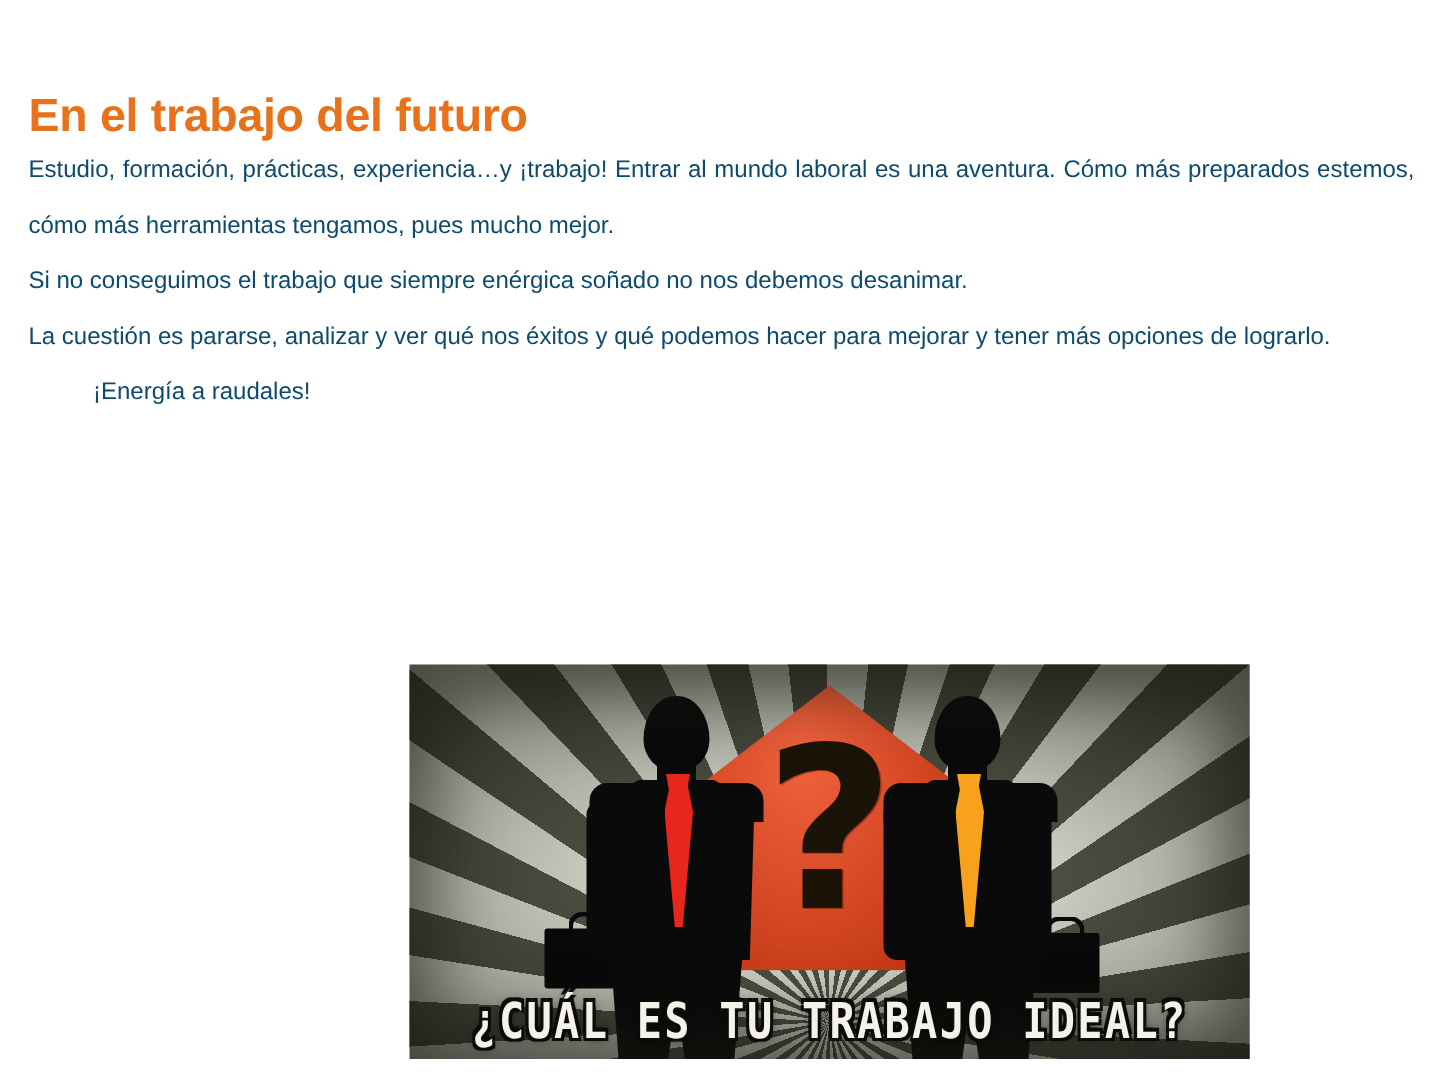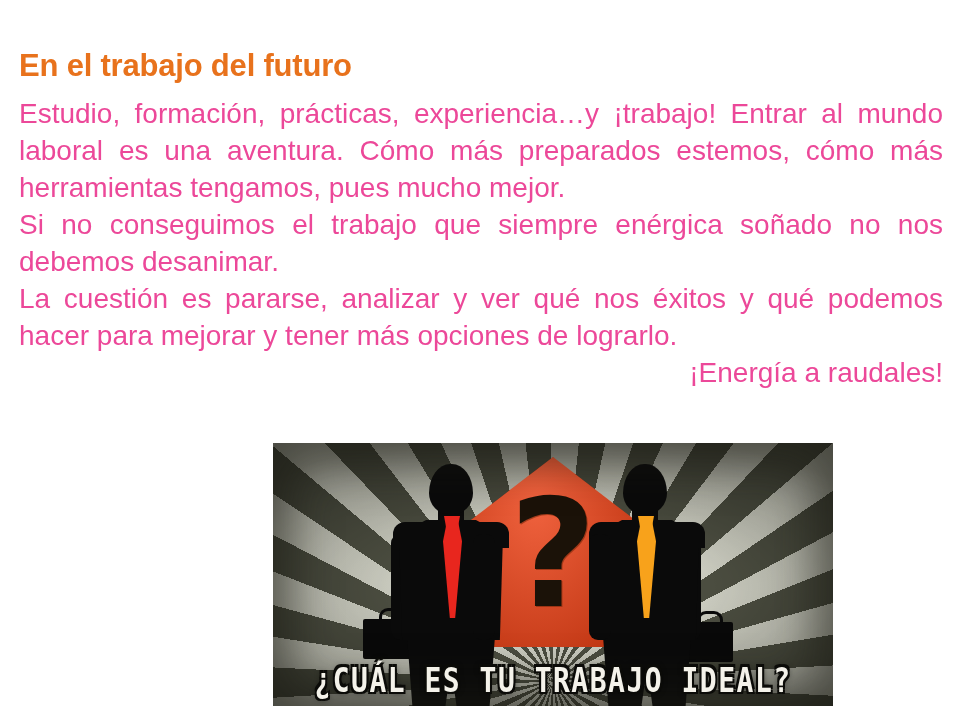--- a/index.html
+++ b/index.html
@@ -18,47 +18,48 @@
   .slide {
     position: absolute;
     inset: 0;
     background: #ffffff;
   }
 
   
   .slide-title {
     position: absolute;
     left: 19px;
-    top: 50px;
+    top: 61px;
     width: 700px;
     font-size: 31px;
     font-weight: bold;
     color: #E8721C;
     letter-spacing: -0.2px;
     line-height: 1.05;
     white-space: nowrap;
   }
 
   
   .body-block {
     position: absolute;
     left: 19px;
     top: 95px;
     width: 924px;
-    font-size: 28px;
+    font-size: 16px;
     line-height: 37px;
-    color: #ec4899;
+    color: #0c4a6e;
   }
   .body-block p {
     margin: 0;
     text-align: justify;
     text-justify: inter-word;
   }
   .body-block p.no-justify {
-    text-align: right;
+    text-align: left;
+    margin-left: 43px;
   }
 
   
   .picture {
     position: absolute;
     left: 273px;
     top: 443px;
     width: 560px;
     height: 263px;
     overflow: hidden;

